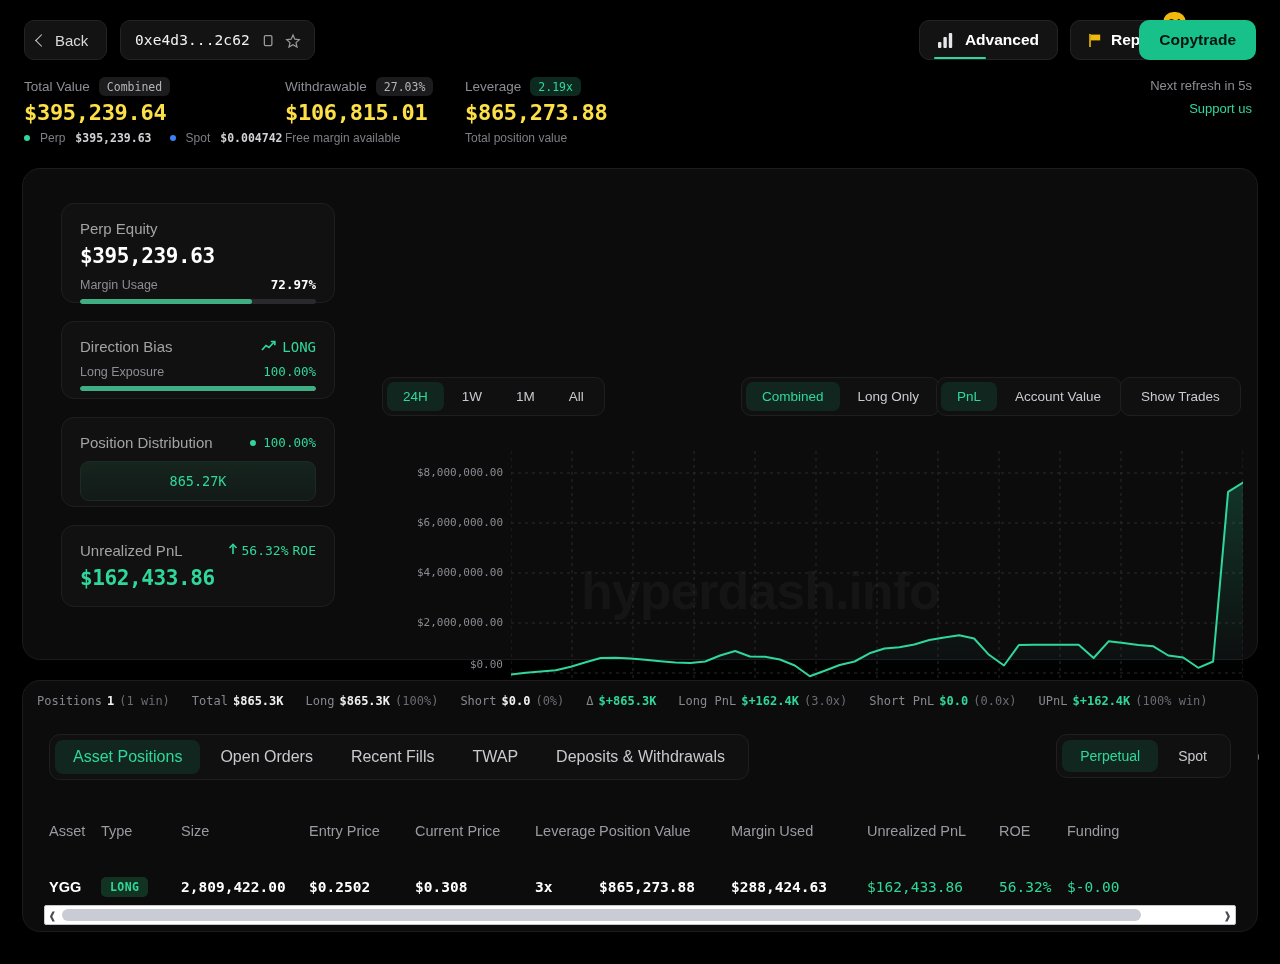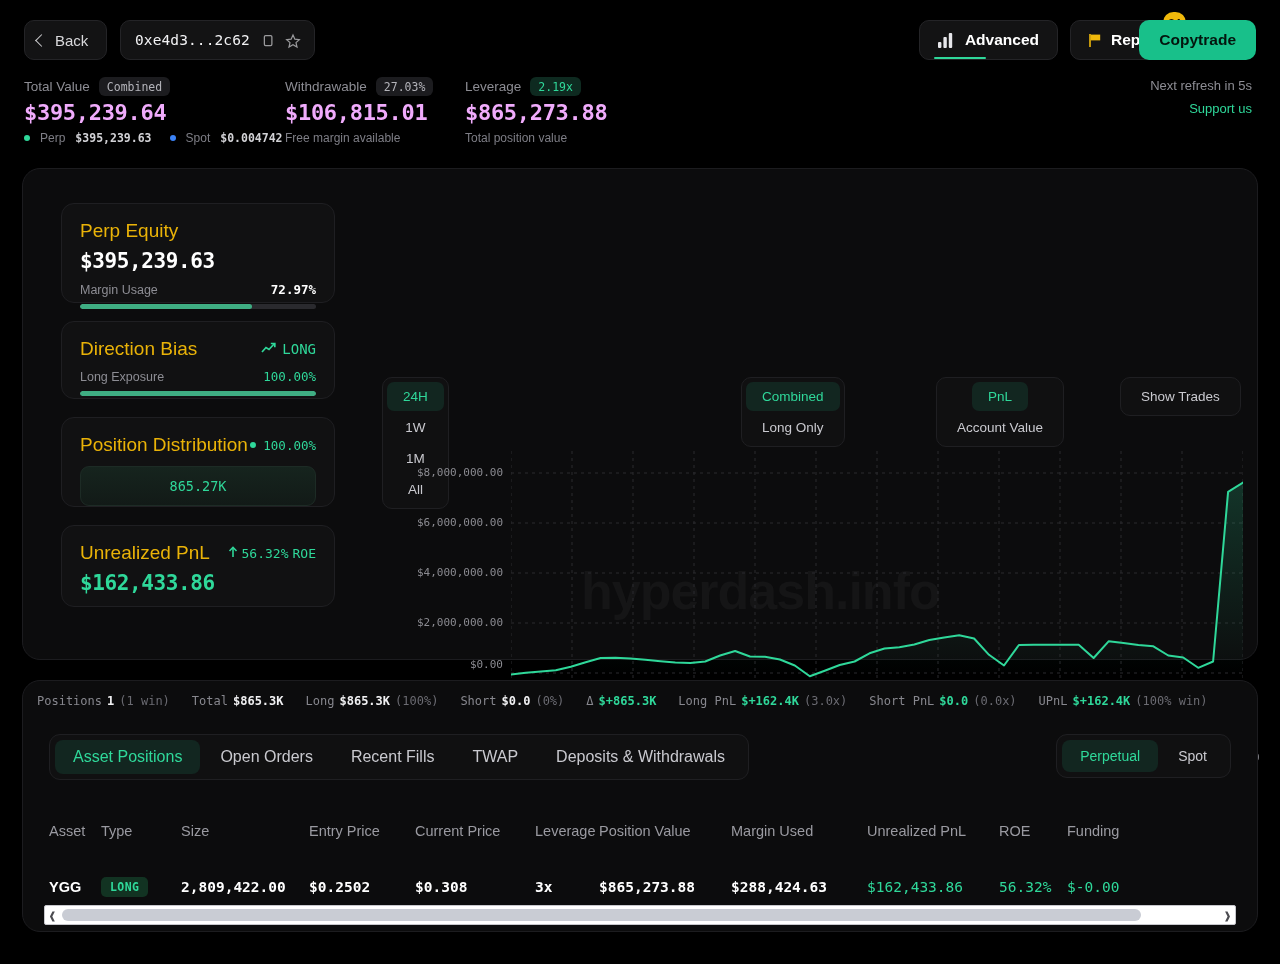--- a/index.html
+++ b/index.html
@@ -63,21 +63,21 @@
     border:none; border-radius:10px; cursor:pointer;
   }
 
   
   .summary { position:absolute; left:0; top:74px; width:1280px; height:78px; }
   .sblock { position:absolute; }
   .slabel-row { display:flex; align-items:center; gap:9px; height:17px; }
   .slabel { font-size:13.5px; color:#8d8d94; }
   .chip { font-size:11.5px; padding:2.5px 8px; border-radius:6px; background:#1c1c1f; color:#b4b4ba; font-family:"DejaVu Sans Mono", monospace; }
   .chip.green { background:#0e2a20; color:#2fd89a; }
-  .sval { margin-top:5px; font-size:22px; font-weight:700; color:#f0abfc; font-family:"DejaVu Sans Mono", monospace; letter-spacing:-0.3px; }
+  .sval { margin-top:5px; font-size:22px; font-weight:700; color:#fde047; font-family:"DejaVu Sans Mono", monospace; letter-spacing:-0.3px; }
   .ssub { margin-top:6px; font-size:12px; color:#7e7e86; display:flex; align-items:center; gap:10px; }
   .ssub b { color:#d2d2d6; font-family:"DejaVu Sans Mono", monospace; font-weight:700; font-size:11.5px; }
   .dot { width:6px; height:6px; border-radius:50%; display:inline-block; }
   .dot.g { background:#2fd89a; } .dot.b { background:#3b82f6; }
   .refresh { position:absolute; right:28px; top:4px; font-size:13px; color:#8d8d94; }
   .support { position:absolute; right:28px; top:27px; font-size:13px; color:#2fd89a; cursor:pointer; }
 
   
   .panel {
     position:absolute; left:22px; top:168px; width:1236px; height:492px;
@@ -88,21 +88,21 @@
   .card {
     position:absolute; left:38px; width:274px;
     background:#111112; border:1px solid #1f1f22; border-radius:13px;
     padding:16px 18px;
   }
   #card-equity { top:34px; height:100px; }
   #card-bias   { top:152px; height:78px; }
   #card-dist   { top:248px; height:90px; }
   #card-upnl   { top:356px; height:82px; }
 
-  .ctitle { font-size:19px; color:#eab308; }
+  .ctitle { font-size:15px; color:#a3a3a3; }
   .cbig { margin-top:7px; font-size:21px; font-weight:700; color:#ffffff; font-family:"DejaVu Sans Mono", monospace; letter-spacing:-0.4px; }
   .cbig.green { color:#2fd89a; }
   .crow { display:flex; justify-content:space-between; align-items:center; }
   .csmall { font-size:12.5px; color:#8d8d94; }
   .cval { font-size:12.5px; font-weight:700; color:#ffffff; font-family:"DejaVu Sans Mono", monospace; }
   .cval.green { color:#2fd89a; font-weight:400;text-align:right; }
   .bar { margin-top:7px; height:5px; border-radius:3px; background:#2a2a2e; overflow:hidden; }
   .bar > i { display:block; height:100%; background:#3fae83; border-radius:3px; }
   .bias-val { font-size:14px; color:#2fd89a; display:flex; align-items:center; gap:6px; font-family:"DejaVu Sans Mono", monospace; }
   .dist-box {
@@ -112,21 +112,20 @@
     display:flex; align-items:center; justify-content:center;
     color:#2fd89a; font-size:13.5px; font-family:"DejaVu Sans Mono", monospace;
   }
   .roe { font-size:13px; color:#2fd89a; font-family:"DejaVu Sans Mono", monospace; display:flex; align-items:center; gap:4px; }
 
   
   .seg {
     position:absolute; display:flex; align-items:center;
     background:#101011; border:1px solid #1f1f22; border-radius:10px; padding:4px;
     gap:2px;
-    flex-direction:column;
   }
   .seg > button {
     background:transparent; border:none; border-radius:7px;
     color:#c9c9cf; font-size:13.5px; padding:7px 16px; cursor:pointer;
     font-family:"Liberation Sans", sans-serif; white-space:nowrap;
   }
   .seg > button.active { background:#122620; color:#2fd89a; }
   #seg-range { left:359px; top:208px; }
   #seg-mode  { left:718px; top:208px; }
   #seg-metric{ left:913px; top:208px; }

